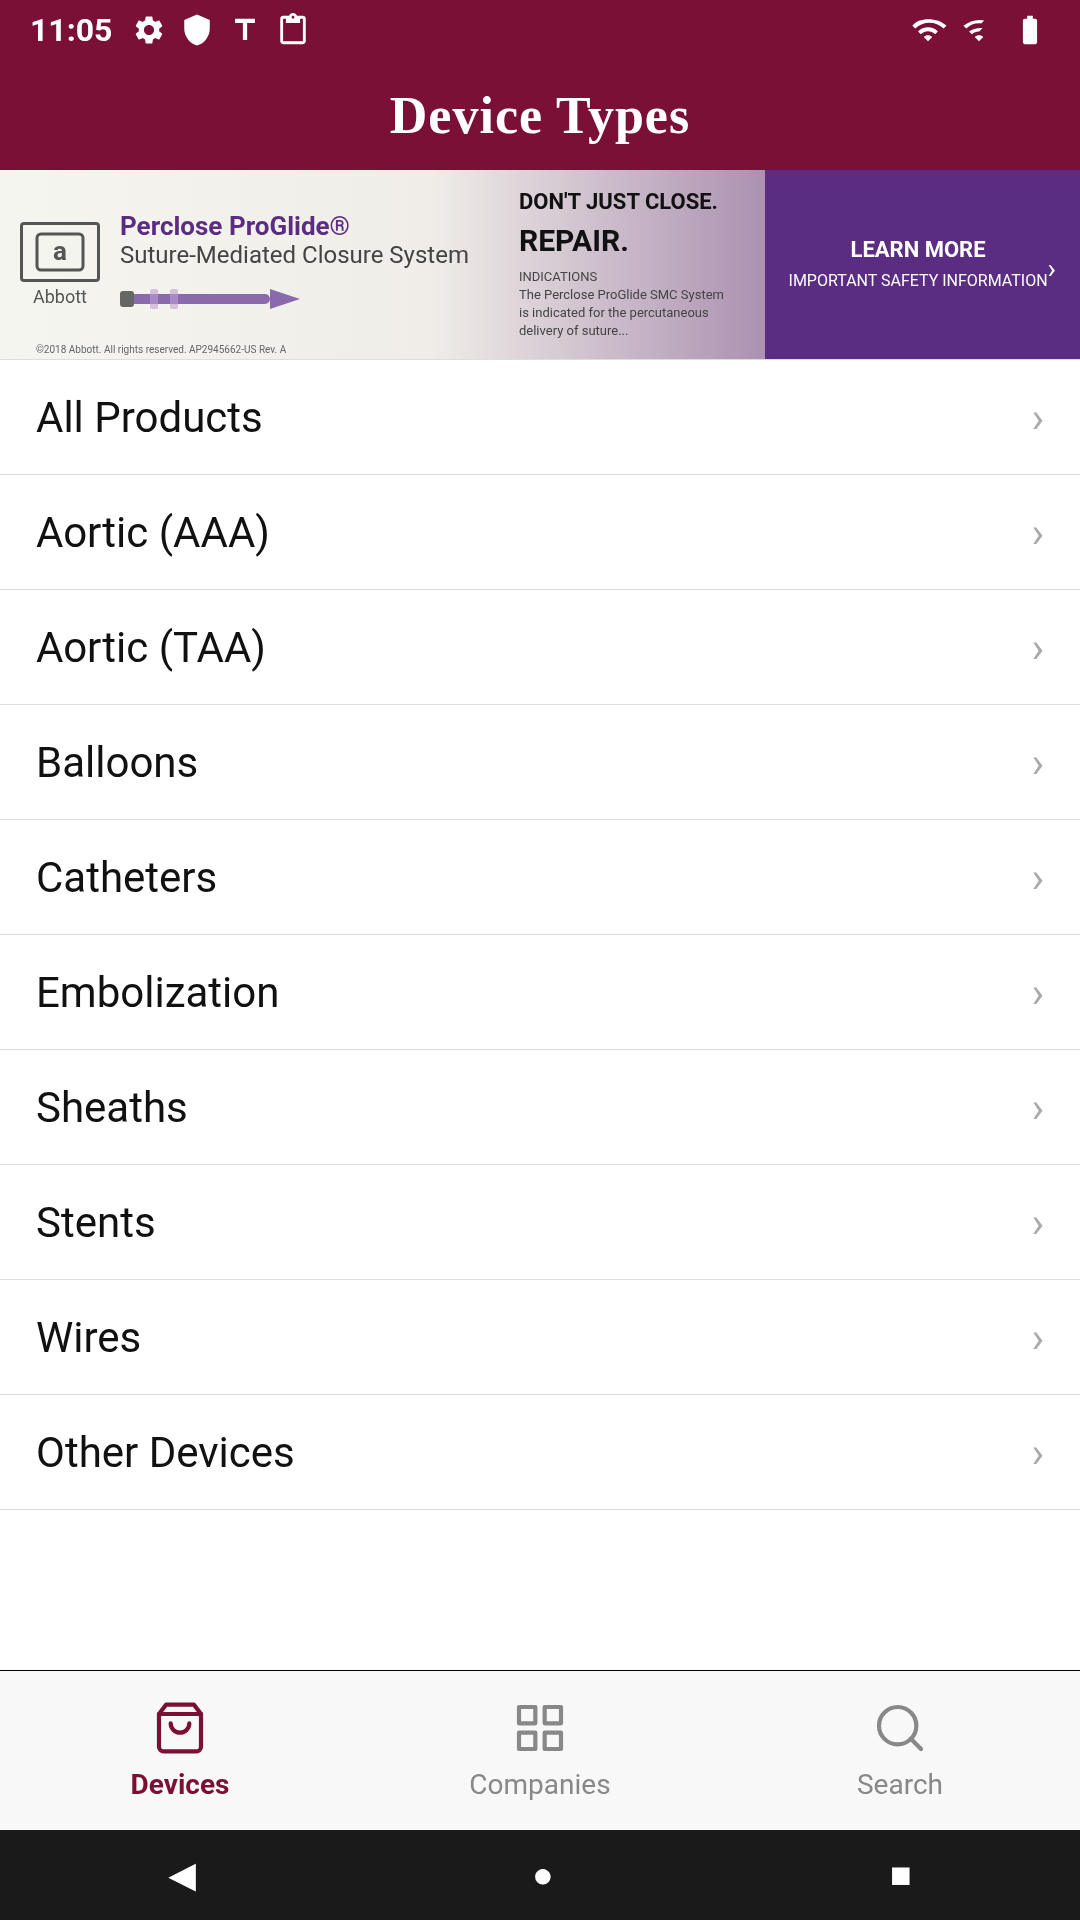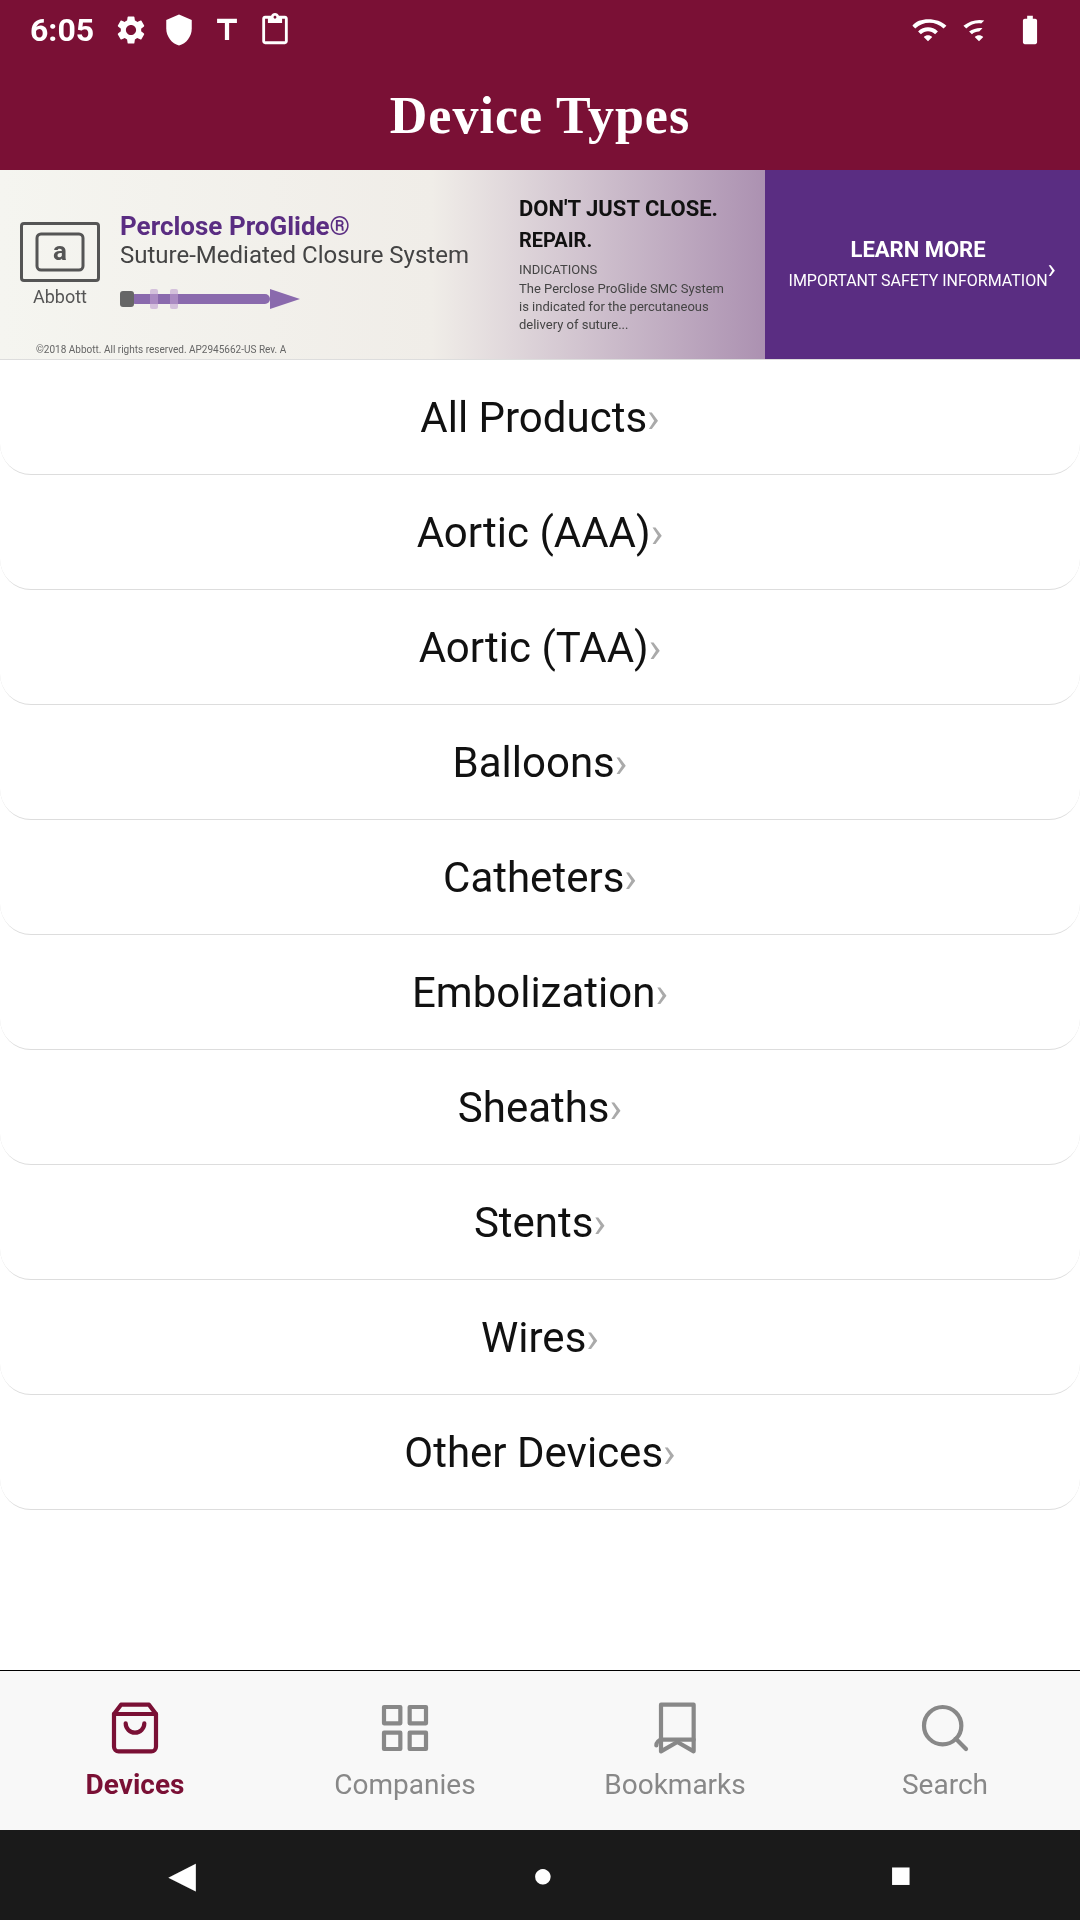--- a/index.html
+++ b/index.html
@@ -151,27 +151,26 @@
     }
 
     
     .list-container {
       width: 100%;
       flex: 1;
     }
     .list-item {
       display: flex;
       align-items: center;
-      justify-content: center;
+      justify-content: space-between;
       padding: 0 36px;
       height: 115px;
       border-bottom: 1px solid #ddd;
       cursor: pointer;
       background: white;
-      border-radius: 31px;
     }
     .list-item-text {
       font-size: 42px;
       color: #111;
       font-weight: 400;
     }
     .list-chevron {
       color: #aaa;
       font-size: 42px;
     }
@@ -240,21 +239,21 @@
 
     .content-scroll {
       height: calc(1920px - 60px - 110px - 190px - 160px - 90px);
       overflow: hidden;
     }
   </style>
 </head>
 <body>
 
 <div class="status-bar">
-  <span class="status-time">6:05</span>
+  <span class="status-time">11:05</span>
   <div class="status-icons">
 
     <svg width="34" height="34" viewBox="0 0 24 24" fill="white">
       <path d="M19.14,12.94c0.04-0.3,0.06-0.61,0.06-0.94c0-0.32-0.02-0.64-0.07-0.94l2.03-1.58c0.18-0.14,0.23-0.41,0.12-0.61 l-1.92-3.32c-0.12-0.22-0.37-0.29-0.59-0.22l-2.39,0.96c-0.5-0.38-1.03-0.7-1.62-0.94L14.4,2.81c-0.04-0.24-0.24-0.41-0.48-0.41 h-3.84c-0.24,0-0.43,0.17-0.47,0.41L9.25,5.35C8.66,5.59,8.12,5.92,7.63,6.29L5.24,5.33c-0.22-0.08-0.47,0-0.59,0.22L2.74,8.87 C2.62,9.08,2.66,9.34,2.86,9.48l2.03,1.58C4.84,11.36,4.8,11.69,4.8,12s0.02,0.64,0.07,0.94l-2.03,1.58 c-0.18,0.14-0.23,0.41-0.12,0.61l1.92,3.32c0.12,0.22,0.37,0.29,0.59,0.22l2.39-0.96c0.5,0.38,1.03,0.7,1.62,0.94l0.36,2.54 c0.05,0.24,0.24,0.41,0.48,0.41h3.84c0.24,0,0.44-0.17,0.47-0.41l0.36-2.54c0.59-0.24,1.13-0.56,1.62-0.94l2.39,0.96 c0.22,0.08,0.47,0,0.59-0.22l1.92-3.32c0.12-0.22,0.07-0.47-0.12-0.61L19.14,12.94z M12,15.6c-1.98,0-3.6-1.62-3.6-3.6 s1.62-3.6,3.6-3.6s3.6,1.62,3.6,3.6S13.98,15.6,12,15.6z"></path>
     </svg>
 
     <svg width="34" height="34" viewBox="0 0 24 24" fill="white">
       <path d="M12 1L3 5v6c0 5.55 3.84 10.74 9 12 5.16-1.26 9-6.45 9-12V5l-9-4z"></path>
     </svg>
 
@@ -307,21 +306,21 @@
         <rect x="30" y="10" width="8" height="20" rx="2" fill="#c0a0d0" opacity="0.6"></rect>
         <rect x="50" y="10" width="8" height="20" rx="2" fill="#c0a0d0" opacity="0.6"></rect>
         <rect x="0" y="12" width="14" height="16" rx="3" fill="#666"></rect>
       </svg>
     </div>
   </div>
 
   <div class="ad-middle">
     <div style="font-size:14px; color:#555; line-height:1.3; max-width:260px; padding: 0 10px">
       <div style="font-size:22px; font-weight:bold; color:#111; margin-bottom:4px">DON'T JUST CLOSE.</div>
-      <div style="font-size:20px; font-weight:bold; color:#111; margin-bottom:8px">REPAIR.</div>
+      <div style="font-size:30px; font-weight:bold; color:#111; margin-bottom:8px">REPAIR.</div>
       <div style="font-size:13px; color:#444; line-height:1.4">
         INDICATIONS<br>
         The Perclose ProGlide SMC System is indicated for the percutaneous delivery of suture...
       </div>
     </div>
   </div>
 
   <div class="ad-right">
     <span class="ad-learn-more">LEARN MORE<br><span style="font-size:16px; font-weight:normal">IMPORTANT SAFETY INFORMATION</span></span>
     <span class="ad-arrow">›</span>
@@ -396,29 +395,20 @@
         <rect x="3" y="3" width="7" height="7"></rect>
         <rect x="14" y="3" width="7" height="7"></rect>
         <rect x="3" y="14" width="7" height="7"></rect>
         <rect x="14" y="14" width="7" height="7"></rect>
       </svg>
     </div>
     <span class="nav-label">Companies</span>
   </div>
 
 
-  <div class="nav-item">
-    <div class="nav-icon">
-      <svg viewBox="0 0 24 24" fill="none" stroke-width="1.8" stroke-linecap="round" stroke-linejoin="round">
-        <path d="M4 19.5A2.5 2.5 0 016.5 17H20"></path>
-        <path d="M6.5 2H20v20l-7-4-7 4V2z"></path>
-      </svg>
-    </div>
-    <span class="nav-label">Bookmarks</span>
-  </div>
 
   <div class="nav-item">
     <div class="nav-icon">
       <svg viewBox="0 0 24 24" fill="none" stroke-width="1.8" stroke-linecap="round" stroke-linejoin="round">
         <circle cx="11" cy="11" r="8"></circle>
         <line x1="21" y1="21" x2="16.65" y2="16.65"></line>
       </svg>
     </div>
     <span class="nav-label">Search</span>
   </div>

